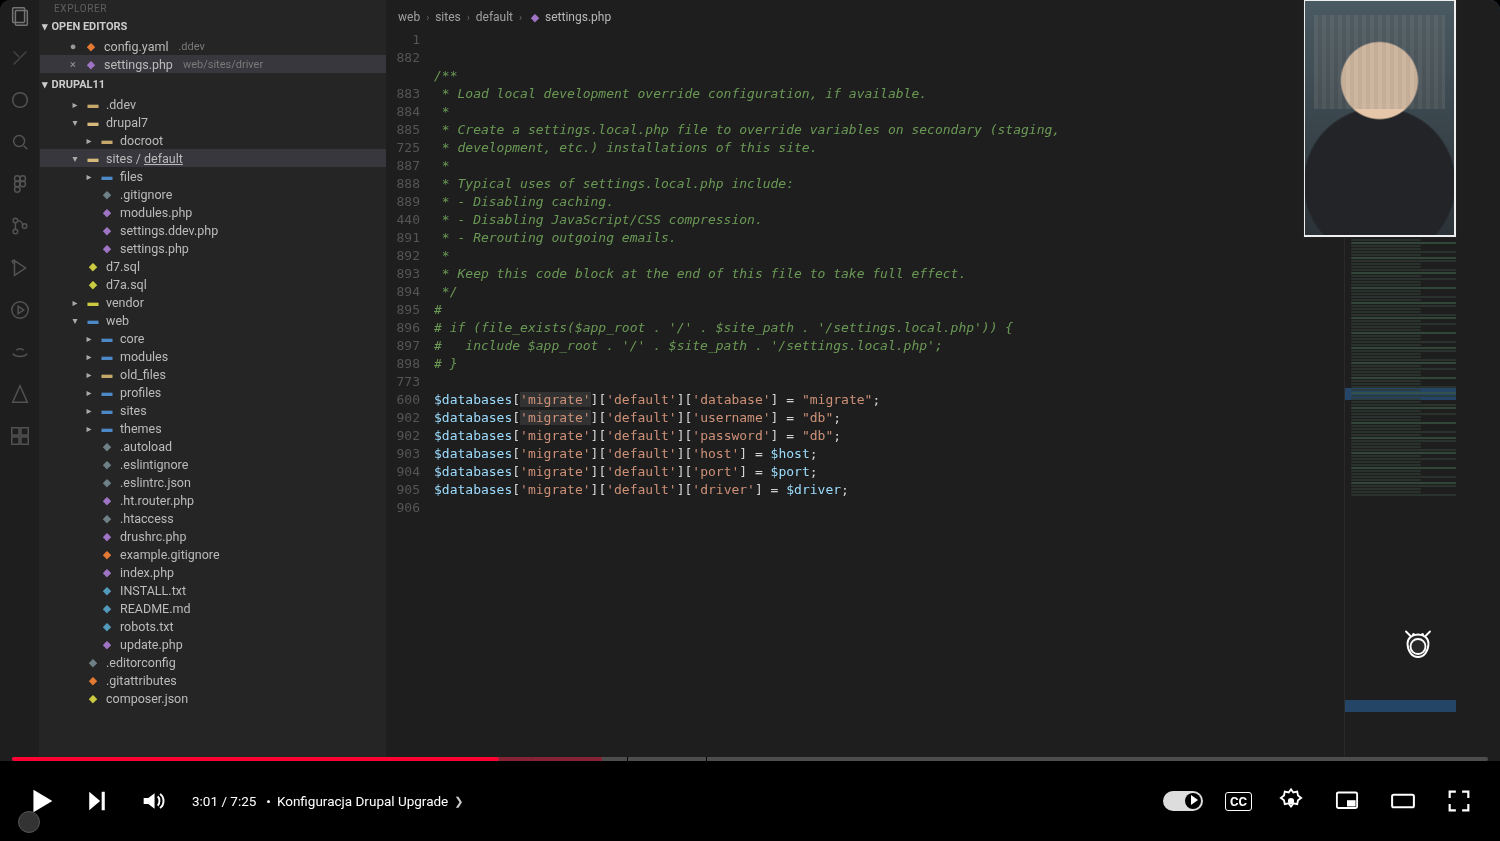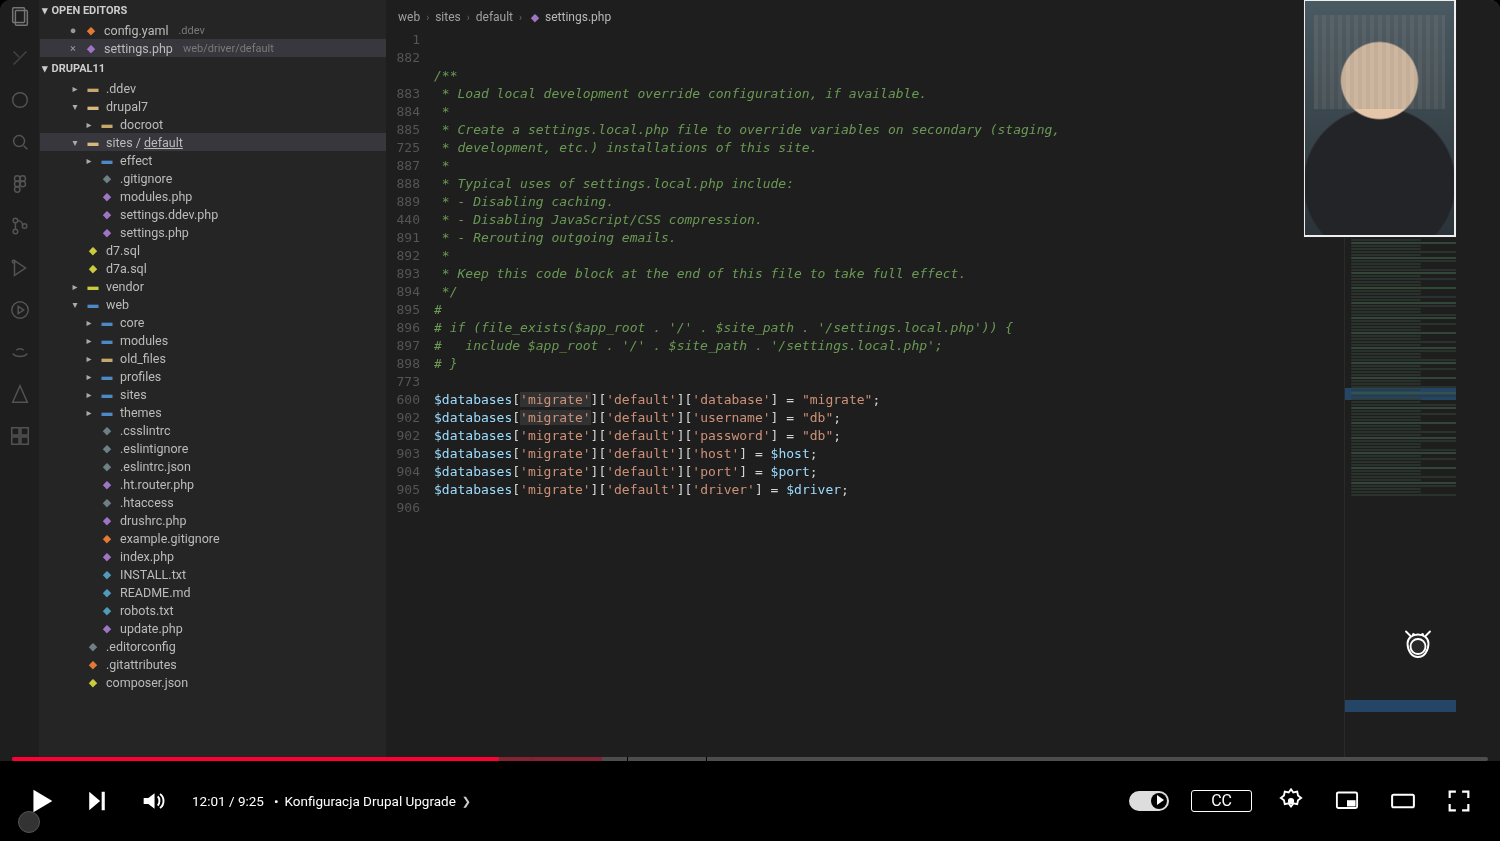--- a/index.html
+++ b/index.html
@@ -199,21 +199,21 @@
   .autoplay-pill::after{
     content:""; position:absolute; right:2px; top:2px; width:16px; height:16px;
     border-radius:8px; background:#000;
   }
   .autoplay-pill .play-g{
     position:absolute; right:5px; top:4px; width:0;height:0;
     border-left:7px solid #fff;border-top:5px solid transparent;border-bottom:5px solid transparent;
     z-index:2;
   }
   .cc-badge{
-    border:1.5px solid #fff; border-radius:3px; padding:2px 19px; font-size:16px; font-weight:400; line-height:1;
+    border:1.5px solid #fff; border-radius:3px; padding:2px 4px; font-size:13px; font-weight:700; line-height:1;
   }
 
   
   .outer-scroll {
     position:absolute; top:0; right:0; width:44px; bottom:0; background:#1e1e1e;
   }
 
   
   .tiny-avatar{
     position:absolute; left:18px; bottom:8px; width:22px; height:22px; border-radius:11px;
@@ -294,39 +294,40 @@
           <svg viewBox="0 0 24 24">
             <rect x="3" y="3" width="8" height="8"></rect>
             <rect x="13" y="3" width="8" height="8"></rect>
             <rect x="3" y="13" width="8" height="8"></rect>
             <rect x="13" y="13" width="8" height="8"></rect>
           </svg>
         </div>
     </div>
 
     <div class="side-panel">
+      <div class="side-header">EXPLORER</div>
 
       <div class="section-title">
         <span class="twisty">▾</span>
         <span>OPEN EDITORS</span>
       </div>
       <div id="open-editors-list">
           <div class="tree-row">
             <span class="spacer" style="width:18px"></span>
             <span class="open-close">●</span>
             <span class="fi orange">◆</span>
             <span>config.yaml</span>
             <span class="muted">.ddev</span>
           </div>
           <div class="tree-row selected">
             <span class="spacer" style="width:18px"></span>
             <span class="open-close">×</span>
             <span class="fi purple">◆</span>
             <span>settings.php</span>
-            <span class="muted">web/driver/default</span>
+            <span class="muted">web/sites/driver</span>
           </div>
         </div>
 
       <div class="section-title" style="margin-top:1px;">
         <span class="twisty">▾</span>
         <span>DRUPAL11</span>
       </div>
       <div id="file-tree" class="tree">
           <div class="tree-row">
             <span class="spacer" style="width:20px"></span>
@@ -349,21 +350,21 @@
           <div class="tree-row selected">
             <span class="spacer" style="width:20px"></span>
             <span class="twisty">▾</span>
             <span class="fi folder open">▬</span>
             <span>sites / <span style="text-decoration:underline">default</span></span>
           </div>
           <div class="tree-row">
             <span class="spacer" style="width:34px"></span>
             <span class="twisty">▸</span>
             <span class="fi folder blue">▬</span>
-            <span>effect</span>
+            <span>files</span>
           </div>
           <div class="tree-row">
             <span class="spacer" style="width:34px"></span>
             <span class="twisty"></span>
             <span class="fi gray">◆</span>
             <span>.gitignore</span>
           </div>
           <div class="tree-row">
             <span class="spacer" style="width:34px"></span>
             <span class="twisty"></span>
@@ -439,21 +440,21 @@
           <div class="tree-row">
             <span class="spacer" style="width:34px"></span>
             <span class="twisty">▸</span>
             <span class="fi folder blue">▬</span>
             <span>themes</span>
           </div>
           <div class="tree-row">
             <span class="spacer" style="width:34px"></span>
             <span class="twisty"></span>
             <span class="fi gray">◆</span>
-            <span>.csslintrc</span>
+            <span>.autoload</span>
           </div>
           <div class="tree-row">
             <span class="spacer" style="width:34px"></span>
             <span class="twisty"></span>
             <span class="fi gray">◆</span>
             <span>.eslintignore</span>
           </div>
           <div class="tree-row">
             <span class="spacer" style="width:34px"></span>
             <span class="twisty"></span>
@@ -805,21 +806,21 @@
         </svg>
     </div>
     <div class="ctrl-btn">
       <svg viewBox="0 0 36 36">
           <path d="M6 14v8h6l8 6V8l-8 6H6z"></path>
           <path d="M24 12c3 2 3 10 0 12" fill="none" stroke="#fff" stroke-width="2.5"></path>
           <path d="M27 9c6 4 6 14 0 18" fill="none" stroke="#fff" stroke-width="2.5"></path>
         </svg>
     </div>
     <div class="time-chapter">
-      <span>12:01 / 9:25</span>
+      <span>3:01 / 7:25</span>
       <span class="chapter-chip">
         <span>•</span>
         <span>Konfiguracja Drupal Upgrade</span>
         <span class="chev">❯</span>
       </span>
     </div>
 
     <div class="spacer-flex"></div>
 
     <div class="autoplay-pill">

